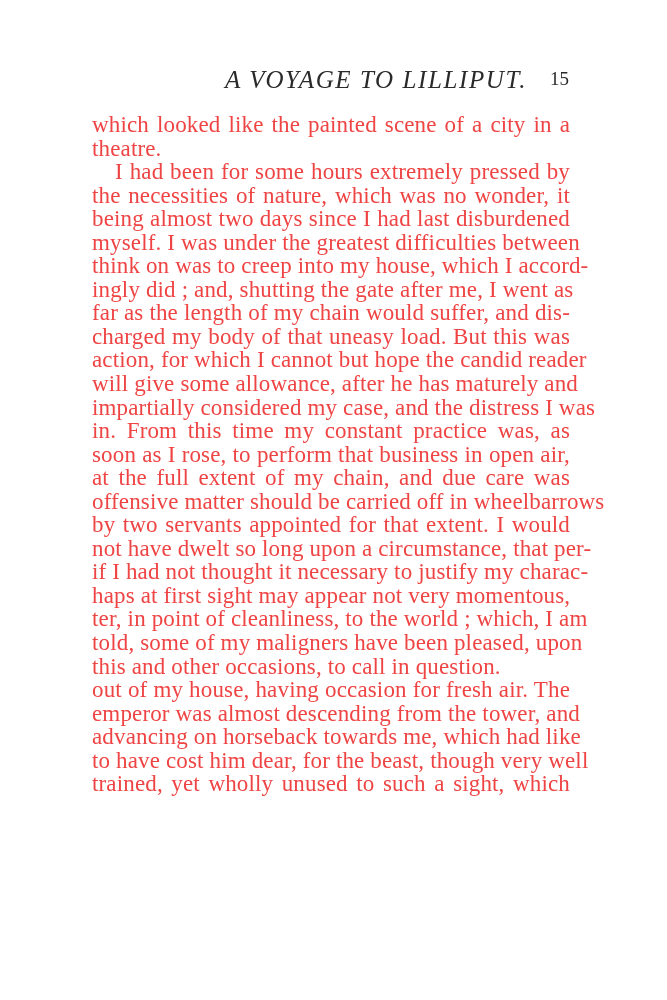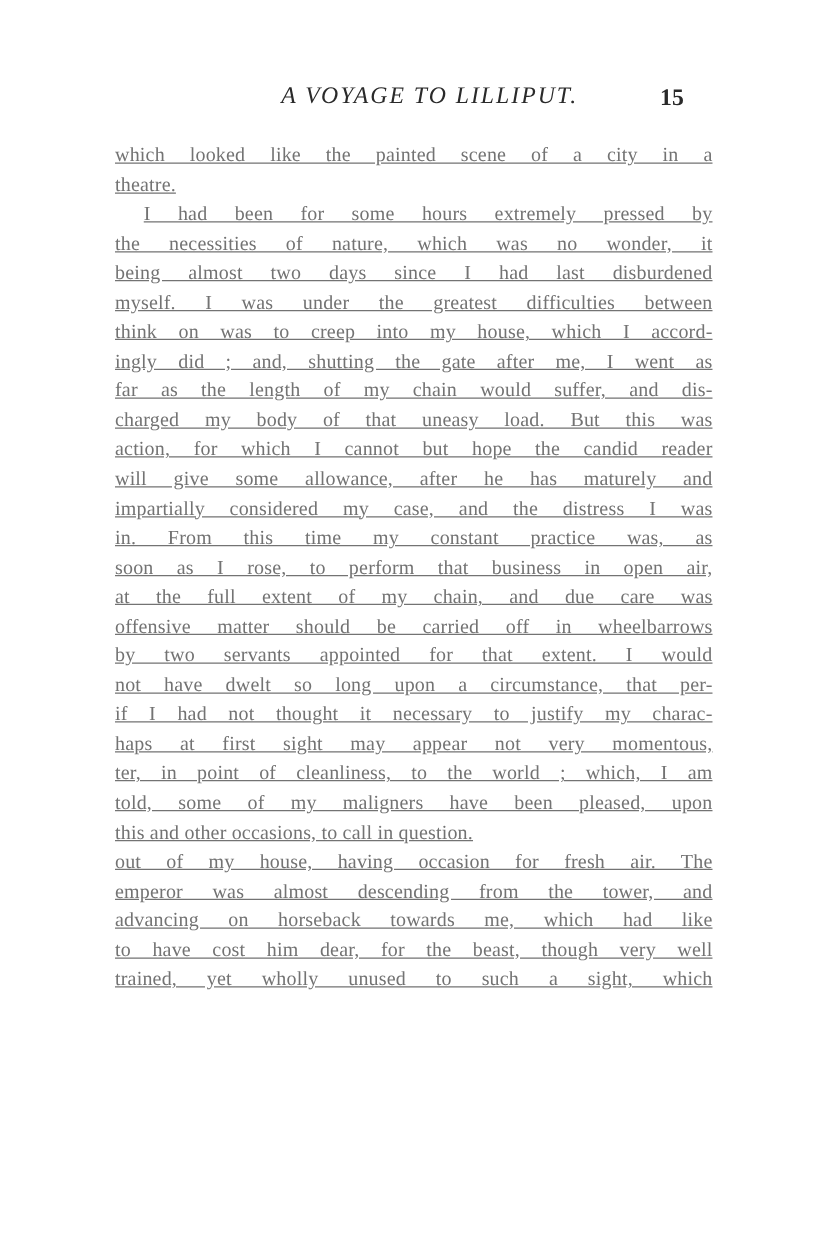--- a/index.html
+++ b/index.html
@@ -20,50 +20,48 @@
       left: 0; top: 0;
       width: 667px;
       height: 1000px;
       background: #ffffff;
     }
     .running-head {
       position: absolute;
       top: 66px;
       left: 225px;
       font-style: italic;
-      font-size: 19px;
+      font-size: 25px;
       letter-spacing: 1.6px;
       color: #2a2a2a;
       white-space: nowrap;
     }
     .page-number {
       position: absolute;
       top: 68px;
-      left: 528px;
+      left: 550px;
       font-size: 19px;
       color: #2a2a2a;
-      font-weight: bold;
     }
     .body-text {
       position: absolute;
       left: 92px;
       top: 113px;
       width: 478px;
     }
     .line {
       display: block;
       height: 23.55px;
       line-height: 23.55px;
-      font-size: 16px;
+      font-size: 23px;
       white-space: nowrap;
       text-align: justify;
       text-align-last: justify;
-      color: #737373;
+      color: #ef4444;
       letter-spacing: 0.15px;
-      text-decoration: underline;
     }
     .line.last {
       text-align-last: left;
     }
     .line.indent {
       padding-left: 23px;
       box-sizing: border-box;
     }
   </style>
 </head>

